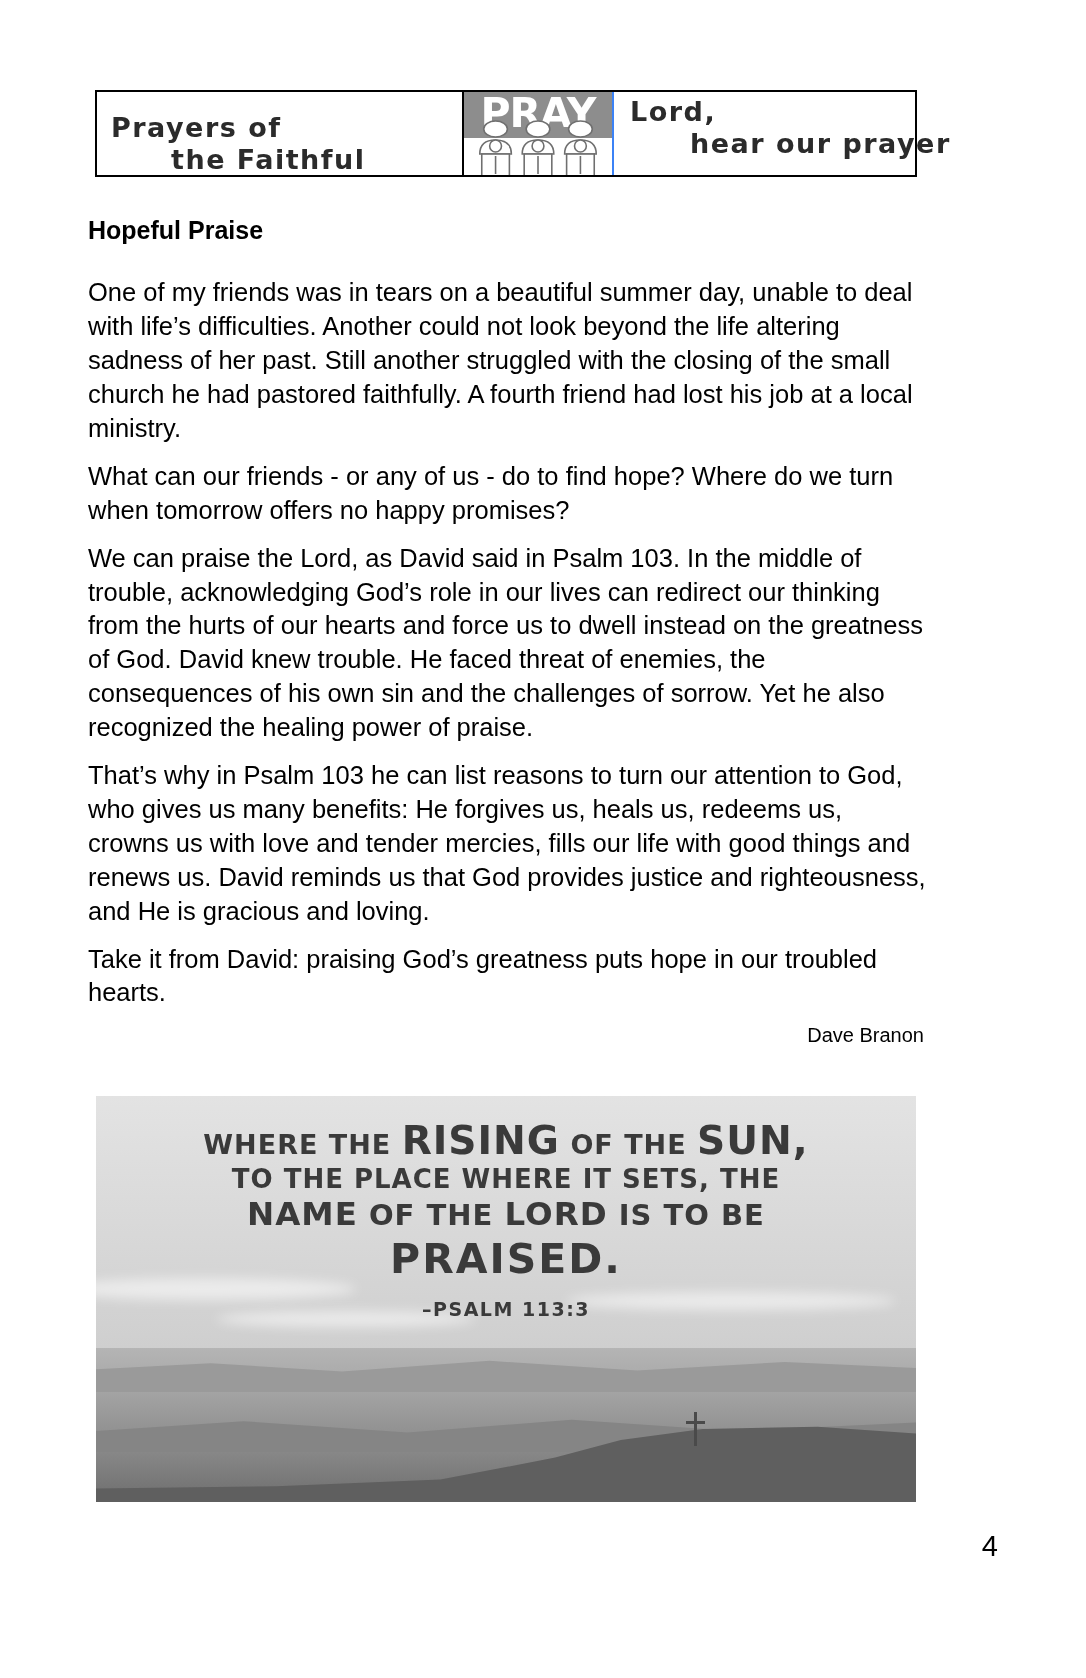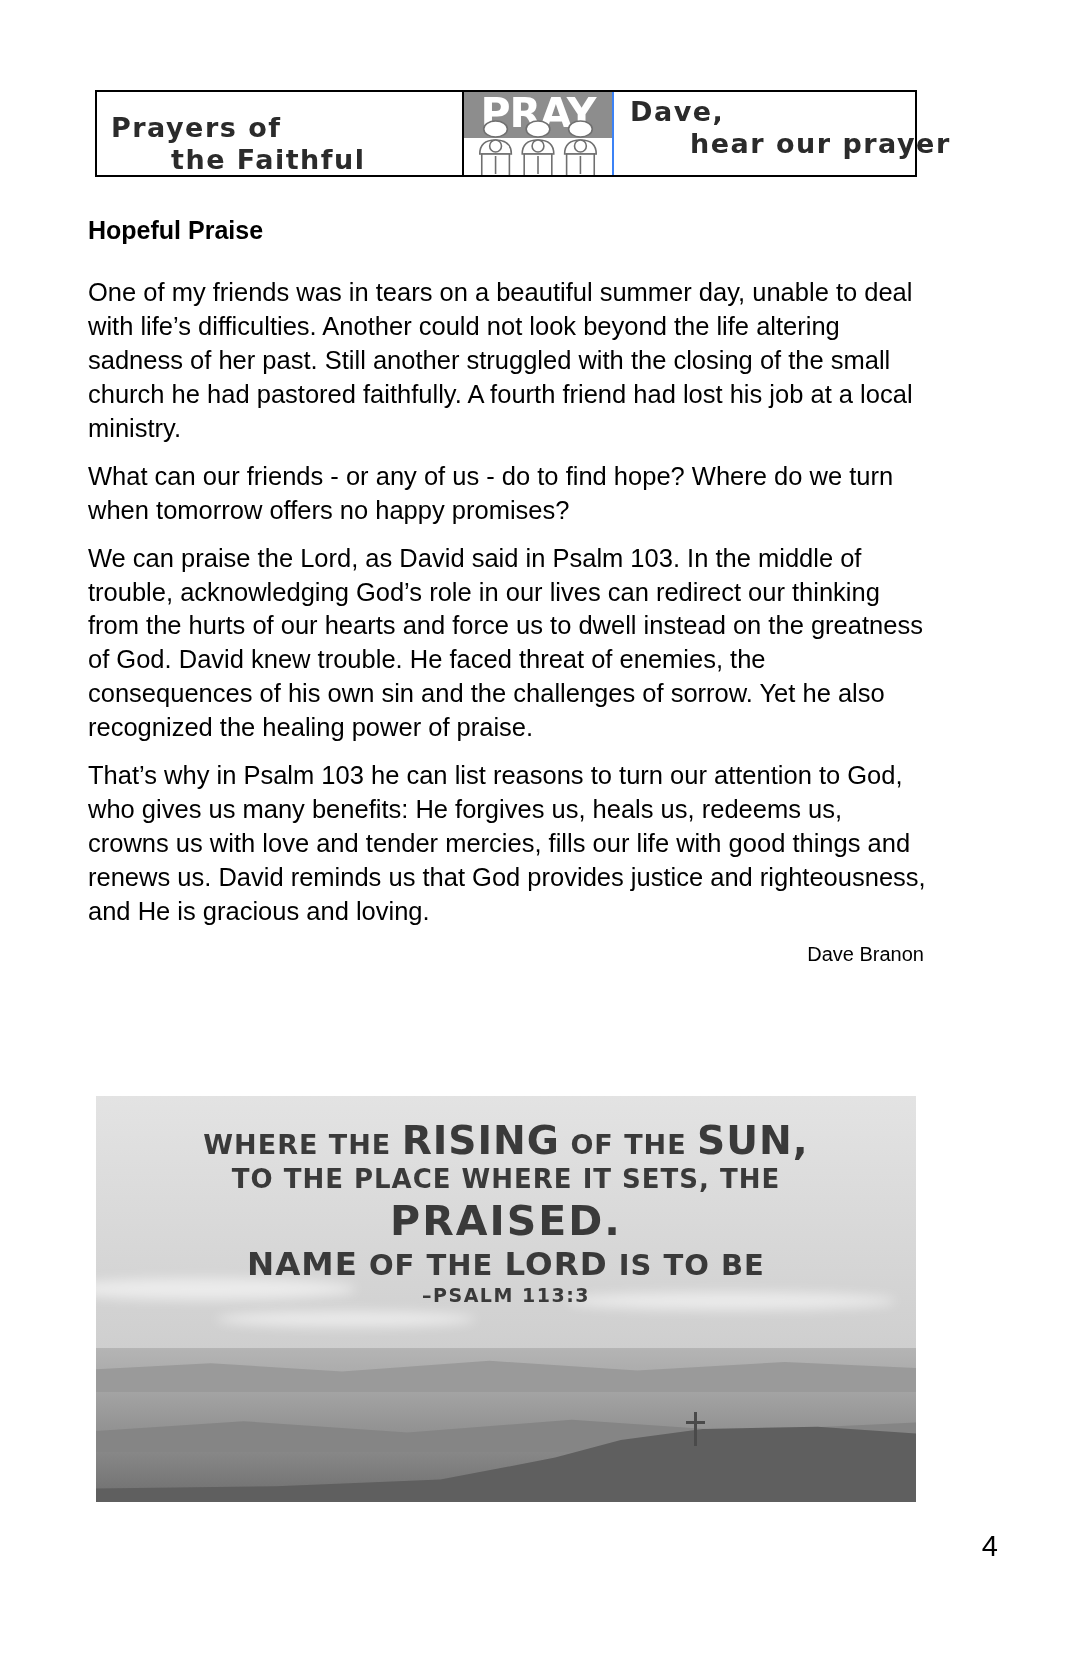--- a/index.html
+++ b/index.html
@@ -154,20 +154,21 @@
     font-weight: bold;
   }
   .q1 { font-size: 27px; }
   .q2 { font-size: 26px; }
   .q3 { font-size: 29px; }
   .q4 { font-size: 41px; letter-spacing: 2px; margin-top: 2px; }
   .q-ref {
     display: block;
     font-size: 19px;
     letter-spacing: 1.5px;
+    margin-top: 14px;
     font-weight: bold;
   }
   .big { font-size: 1.45em; }
   .mid { font-size: 1.12em; }
 
   .page-number {
     position: absolute;
     right: 88px;
     top: 1530px;
     font-size: 29px;
@@ -206,32 +207,33 @@
           <path d="M102 36 q0 -14 16 -14 q16 0 16 14 z"></path>
           <circle cx="118" cy="28" r="6"></circle>
           <rect x="104" y="36" width="28" height="22"></rect>
           <line x1="118" y1="38" x2="118" y2="56" stroke="#6f6f6f"></line>
         </g>
       </svg>
     </div>
   </div>
 
   <div class="header-right">
-    <div class="hdr-script indent1">Dave,</div>
+    <div class="hdr-script indent1">Lord,</div>
     <div class="hdr-script indent2">hear our prayer</div>
   </div>
 
 </div>
 
 <div class="article">
   <h1 class="article-title">Hopeful Praise</h1>
   <p class="para">One of my friends was in tears on a beautiful summer day, unable to deal with life’s difficulties.  Another could not look beyond the life altering sadness of her past.  Still another struggled with the closing of the small church he had pastored faithfully.  A fourth friend had lost his job at a local ministry.</p>
   <p class="para">What can our friends - or any of us - do to find hope?  Where do we turn when tomorrow offers no happy promises?</p>
   <p class="para">We can praise the Lord, as David said in Psalm 103.  In the middle of trouble, acknowledging God’s role in our lives can redirect our thinking from the hurts of our hearts and force us to dwell instead on the greatness of God.  David knew trouble.  He faced threat of enemies, the consequences of his own sin and the challenges of sorrow.  Yet he also recognized the healing power of praise.</p>
   <p class="para">That’s why in Psalm 103 he can list reasons to turn our attention to God, who gives us many benefits: He forgives us, heals us, redeems us, crowns us with love and tender mercies, fills our life with good things and renews us.  David reminds us that God provides justice and righteousness, and He is gracious and loving.</p>
+  <p class="para">Take it from David: praising God’s greatness puts hope in our troubled hearts.</p>
   <p class="byline">Dave Branon</p>
 </div>
 
 <div class="photo">
   <div class="photo-haze"></div>
 
   <div class="cloud" style="left:-40px; top:182px; width:300px; height:22px;"></div>
   <div class="cloud" style="left:120px; top:215px; width:260px; height:16px;"></div>
   <div class="cloud" style="left:470px; top:196px; width:330px; height:18px;"></div>
 
@@ -243,24 +245,24 @@
   <div style="position:absolute;left:590px;top:325px;width:19px;height:3px;background:#4a4a4a;"></div>
 
   <div class="quote-block">
     <span class="q-line q1">
       <span>WHERE THE</span>
       <span class="big">RISING</span>
       <span>OF THE</span>
       <span class="big">SUN,</span>
     </span>
     <span class="q-line q2">TO THE PLACE WHERE IT SETS, THE</span>
-    <span class="q-line q4">PRAISED.</span>
     <span class="q-line q3">
       <span class="mid">NAME</span>
       <span>OF THE</span>
       <span class="mid">LORD</span>
       <span>IS TO BE</span>
     </span>
+    <span class="q-line q4">PRAISED.</span>
     <span class="q-ref">–PSALM 113:3</span>
   </div>
 </div>
 
 <div class="page-number">4</div>
 
 </body></html>

